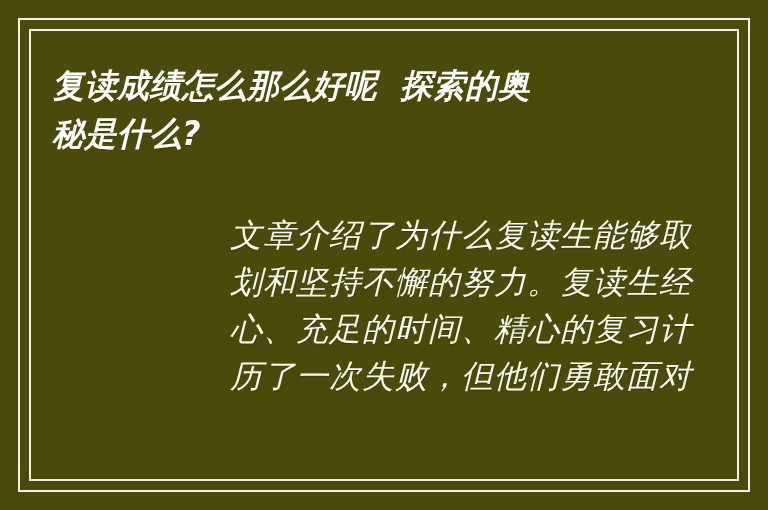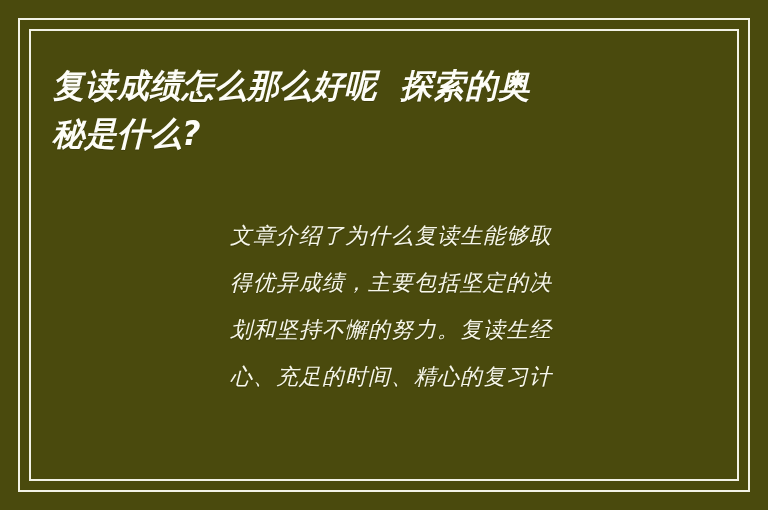--- a/index.html
+++ b/index.html
@@ -74,21 +74,21 @@
     position: absolute;
     left: 230px;
     top: 212px;
     width: 420px;
   }
 
   .body-line {
     color: #f7f7ea;
     font-family: "DejaVu Serif", serif;
     font-style: italic;
-    font-size: 22px;
+    font-size: 32px;
     line-height: 47px;
     letter-spacing: 1px;
     white-space: pre;
     text-shadow: 0 1px 1px rgba(0,0,0,0.22);
   }
 </style>
 </head>
 <body>
 
 <div id="poster">
@@ -96,18 +96,18 @@
   <div class="frame-outer"></div>
   <div class="frame-inner"></div>
 
   <div class="title-block">
     <div class="title-line">复读成绩怎么那么好呢  探索的奥</div>
     <div class="title-line">秘是什么?</div>
   </div>
 
   <div class="body-block">
     <div class="body-line">文章介绍了为什么复读生能够取</div>
-    <div class="body-line">得优异成绩，主要包括坚定的决</div>
     <div class="body-line">划和坚持不懈的努力。复读生经</div>
     <div class="body-line">心、充足的时间、精心的复习计</div>
+    <div class="body-line">历了一次失败，但他们勇敢面对</div>
   </div>
 
 </div>
 
 </body></html>

